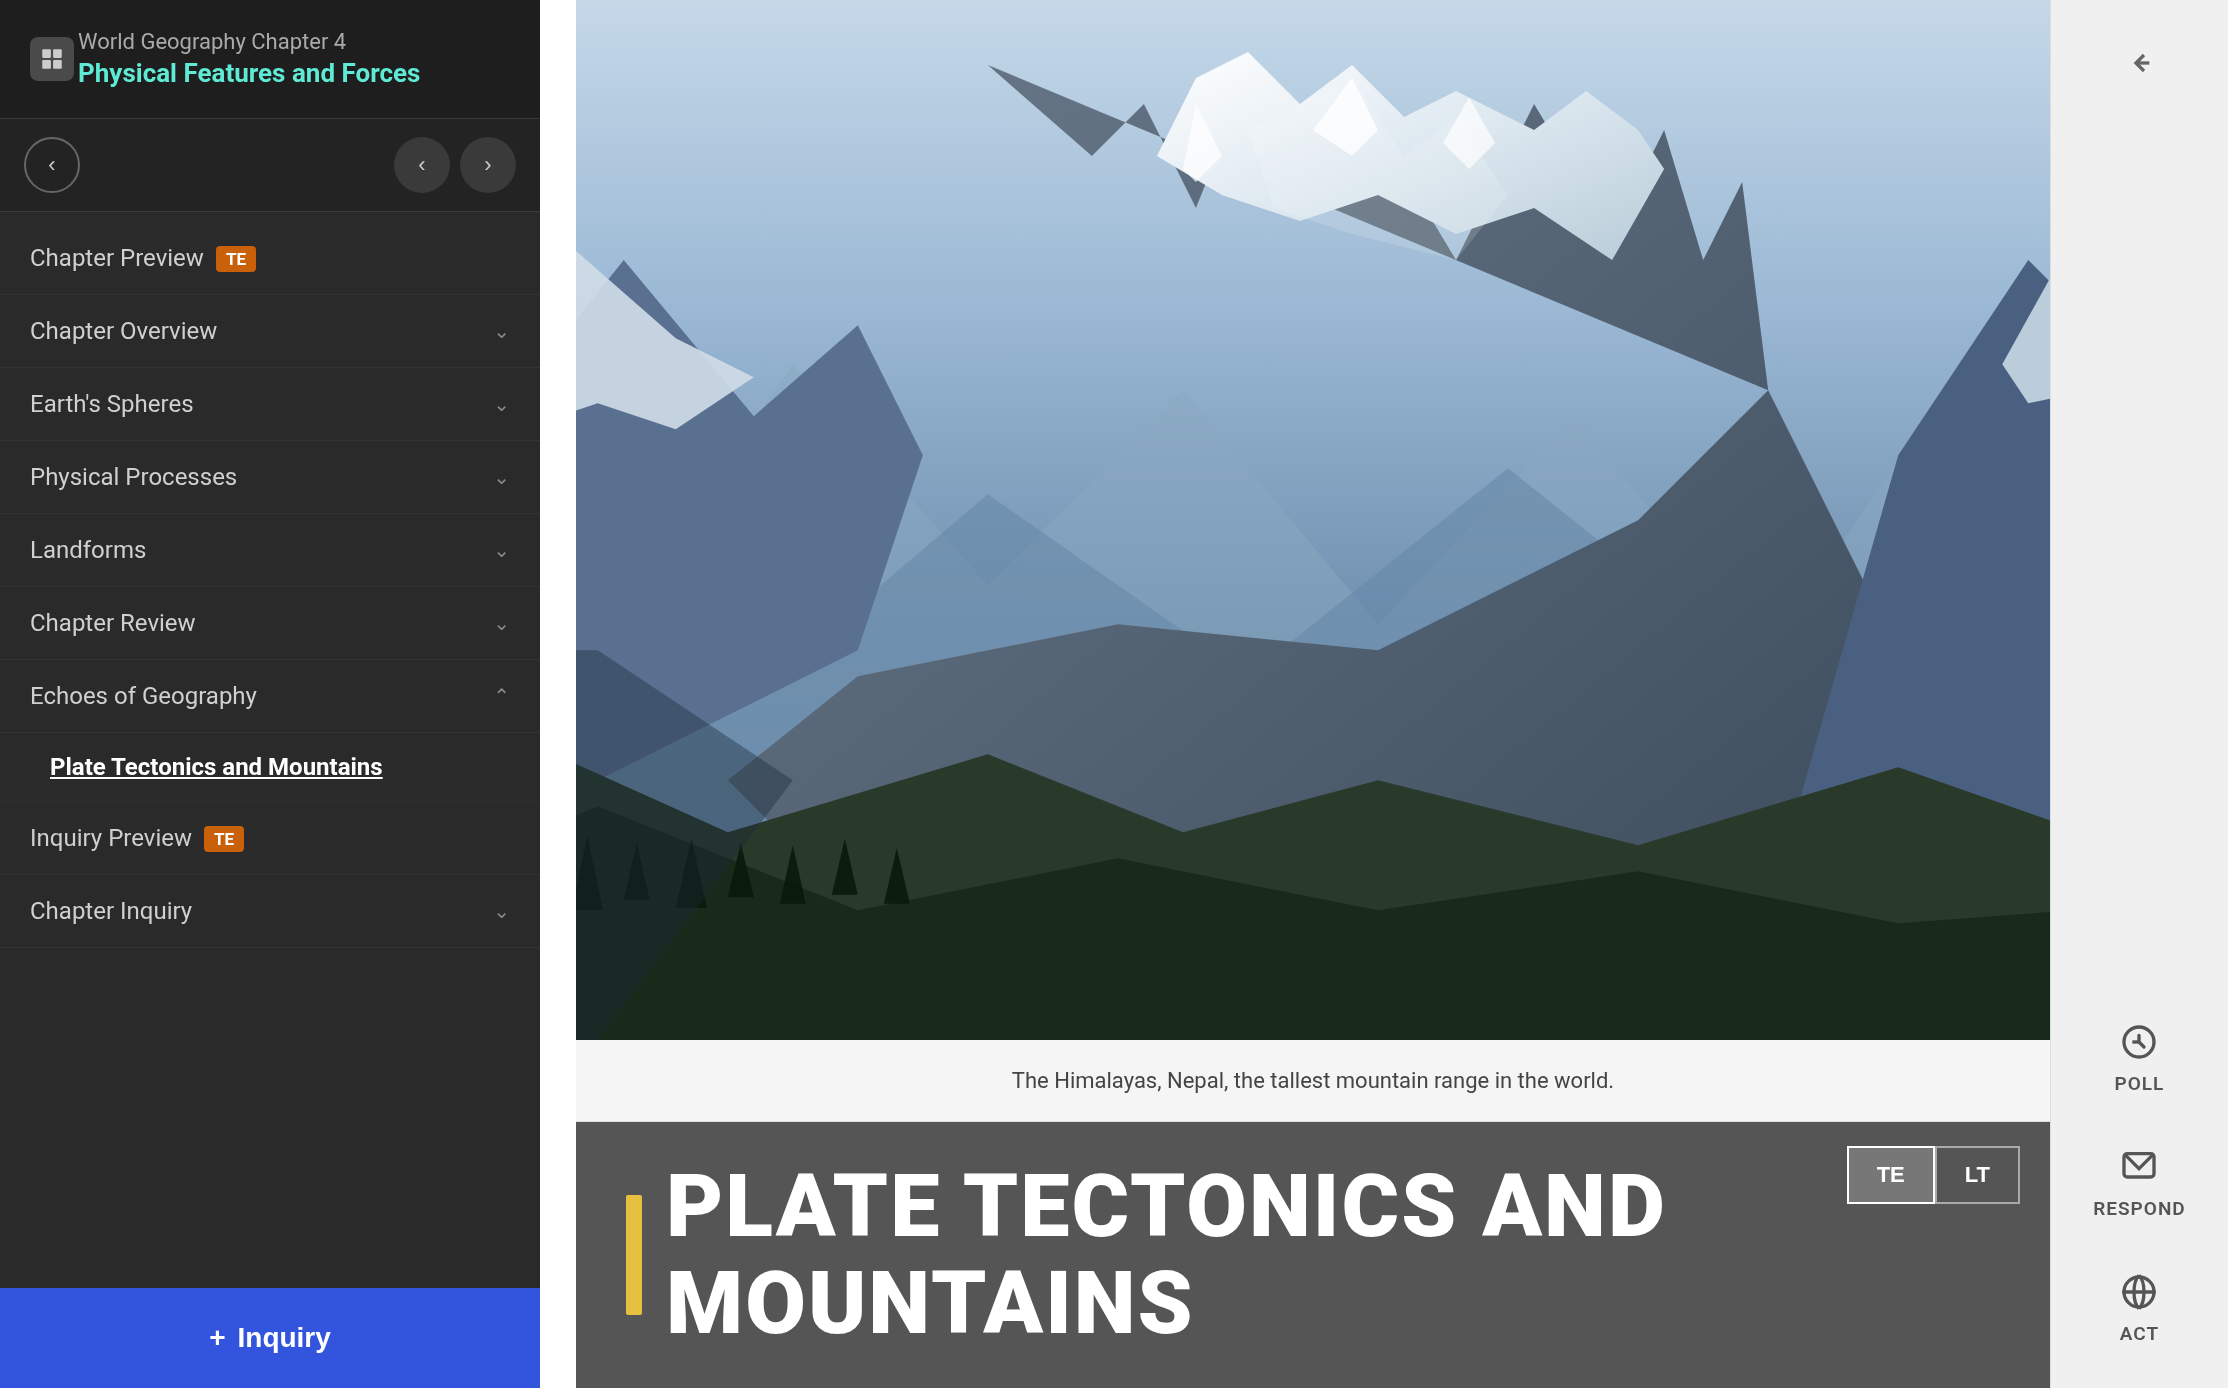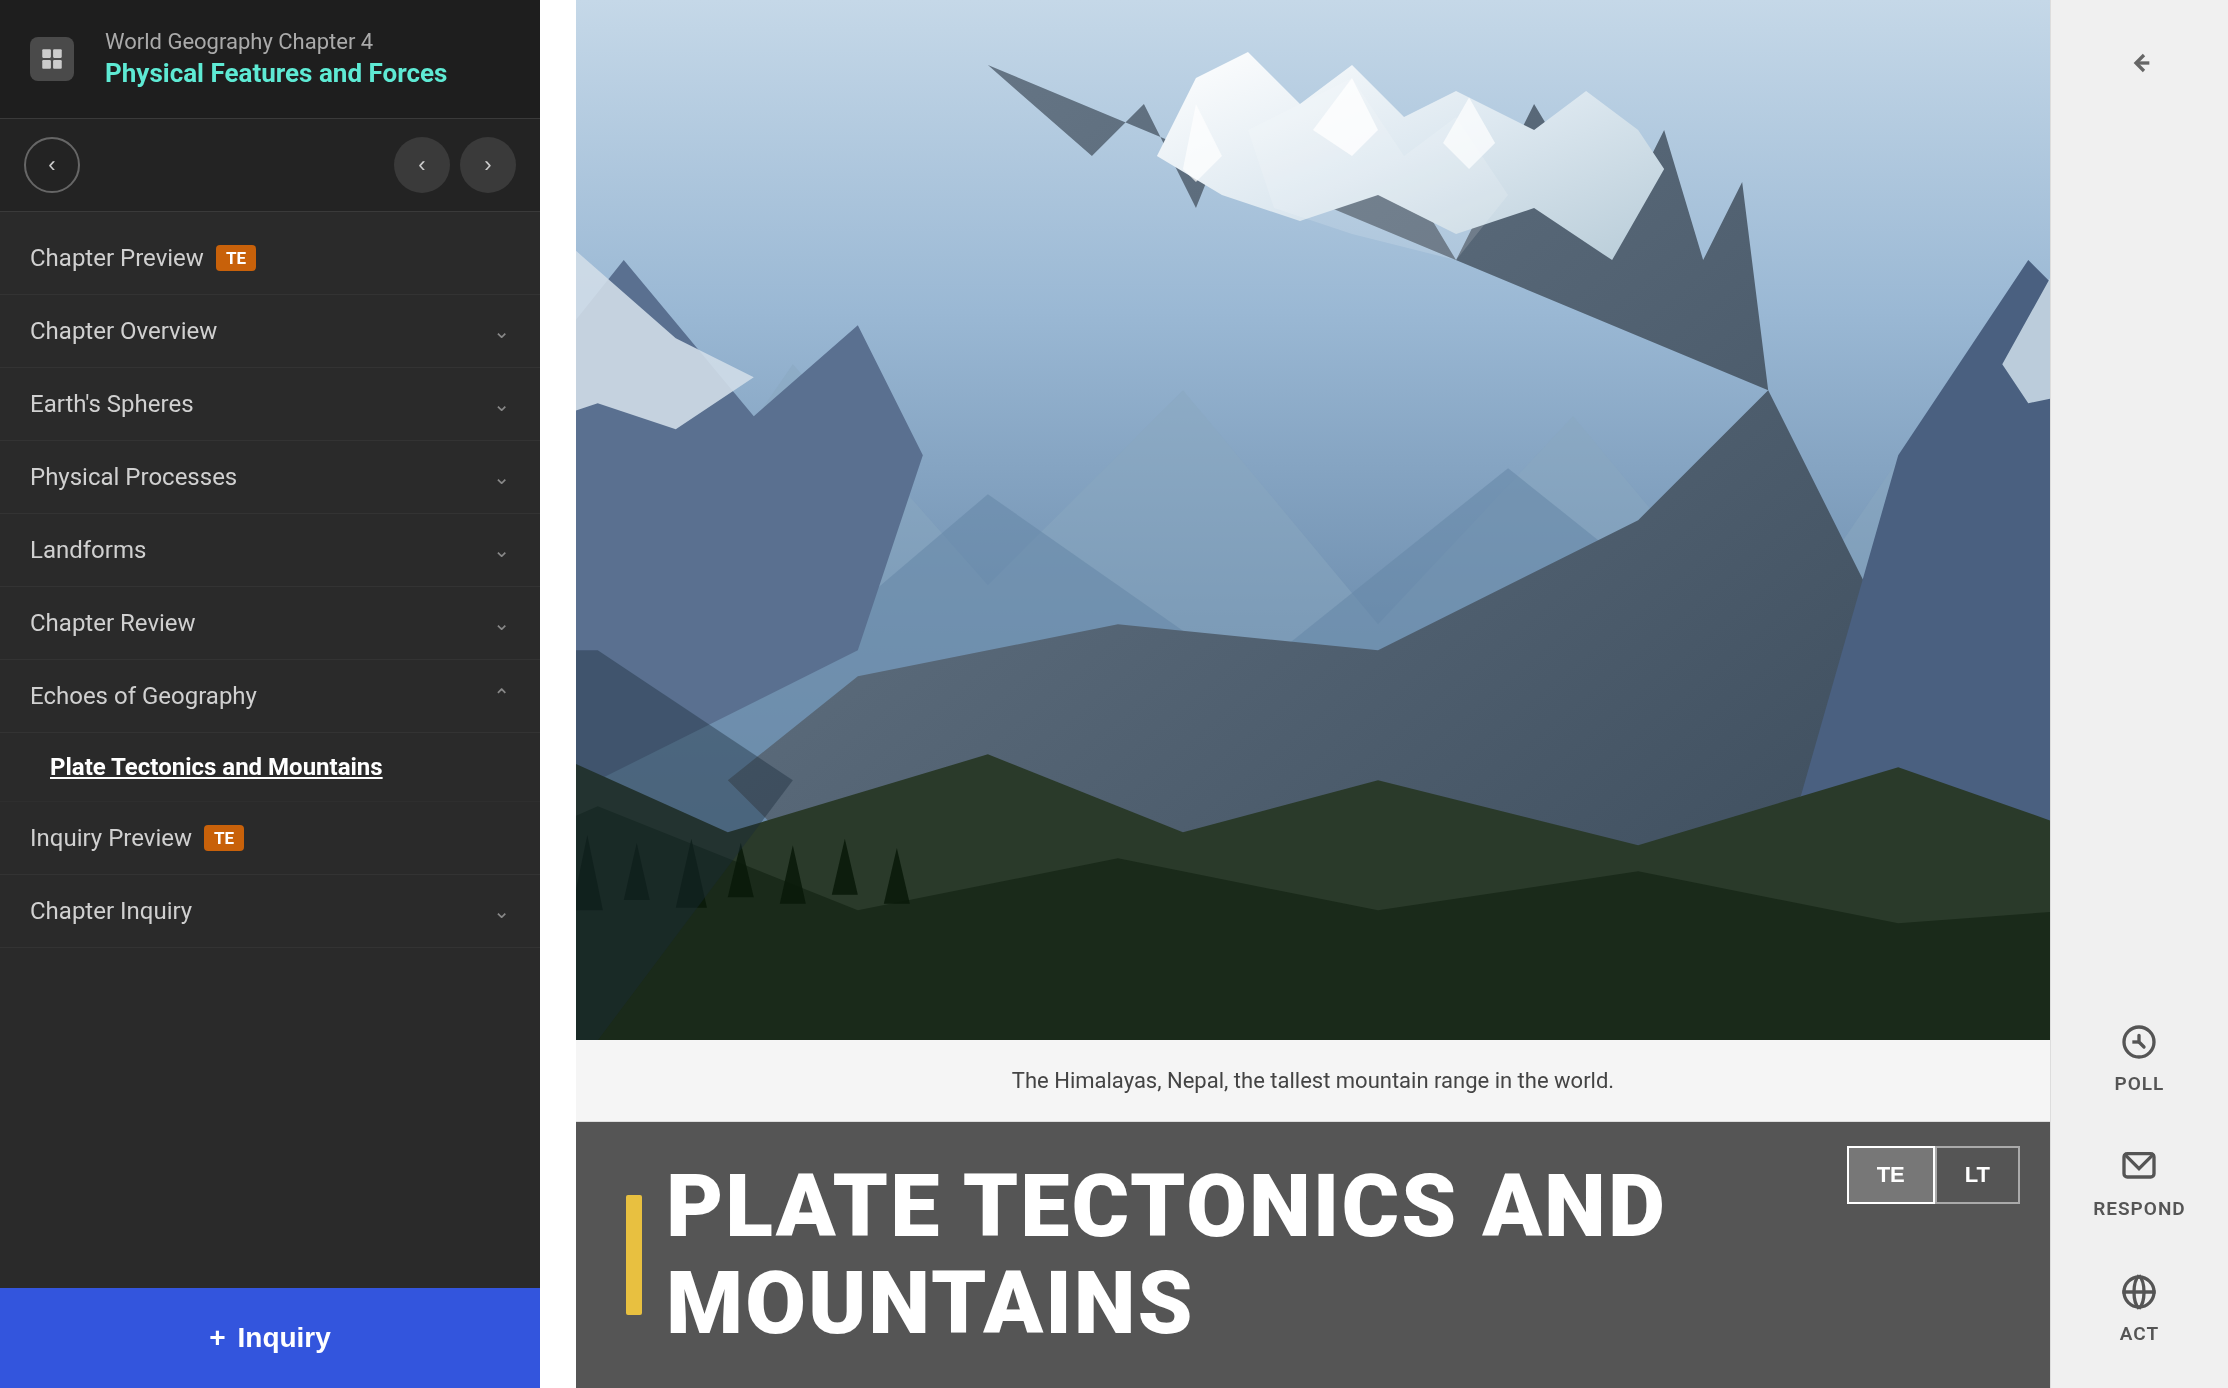--- a/index.html
+++ b/index.html
@@ -21,21 +21,21 @@
       flex-direction: column;
       height: 100%;
       color: #e0e0e0;
     }
 
     .sidebar-header {
       background: #1e1e1e;
       padding: 28px 30px;
       display: flex;
       align-items: center;
-      gap: 31px;
+      gap: 4px;
       border-bottom: 1px solid #3a3a3a;
       min-height: 100px;
     }
 
     .header-icon {
       width: 44px;
       height: 44px;
       background: #4a4a4a;
       border-radius: 8px;
       display: flex;
@@ -135,21 +135,21 @@
       color: #fff;
       font-size: 17px;
       font-weight: 700;
       padding: 3px 10px;
       border-radius: 4px;
       margin-left: 12px;
     }
 
     .nav-item .label-row {
       display: flex;
-      align-items: center;
+      align-items: flex-end;
     }
 
     .chevron {
       font-size: 20px;
       color: #888;
     }
 
     .nav-subitem {
       display: flex;
       align-items: center;

